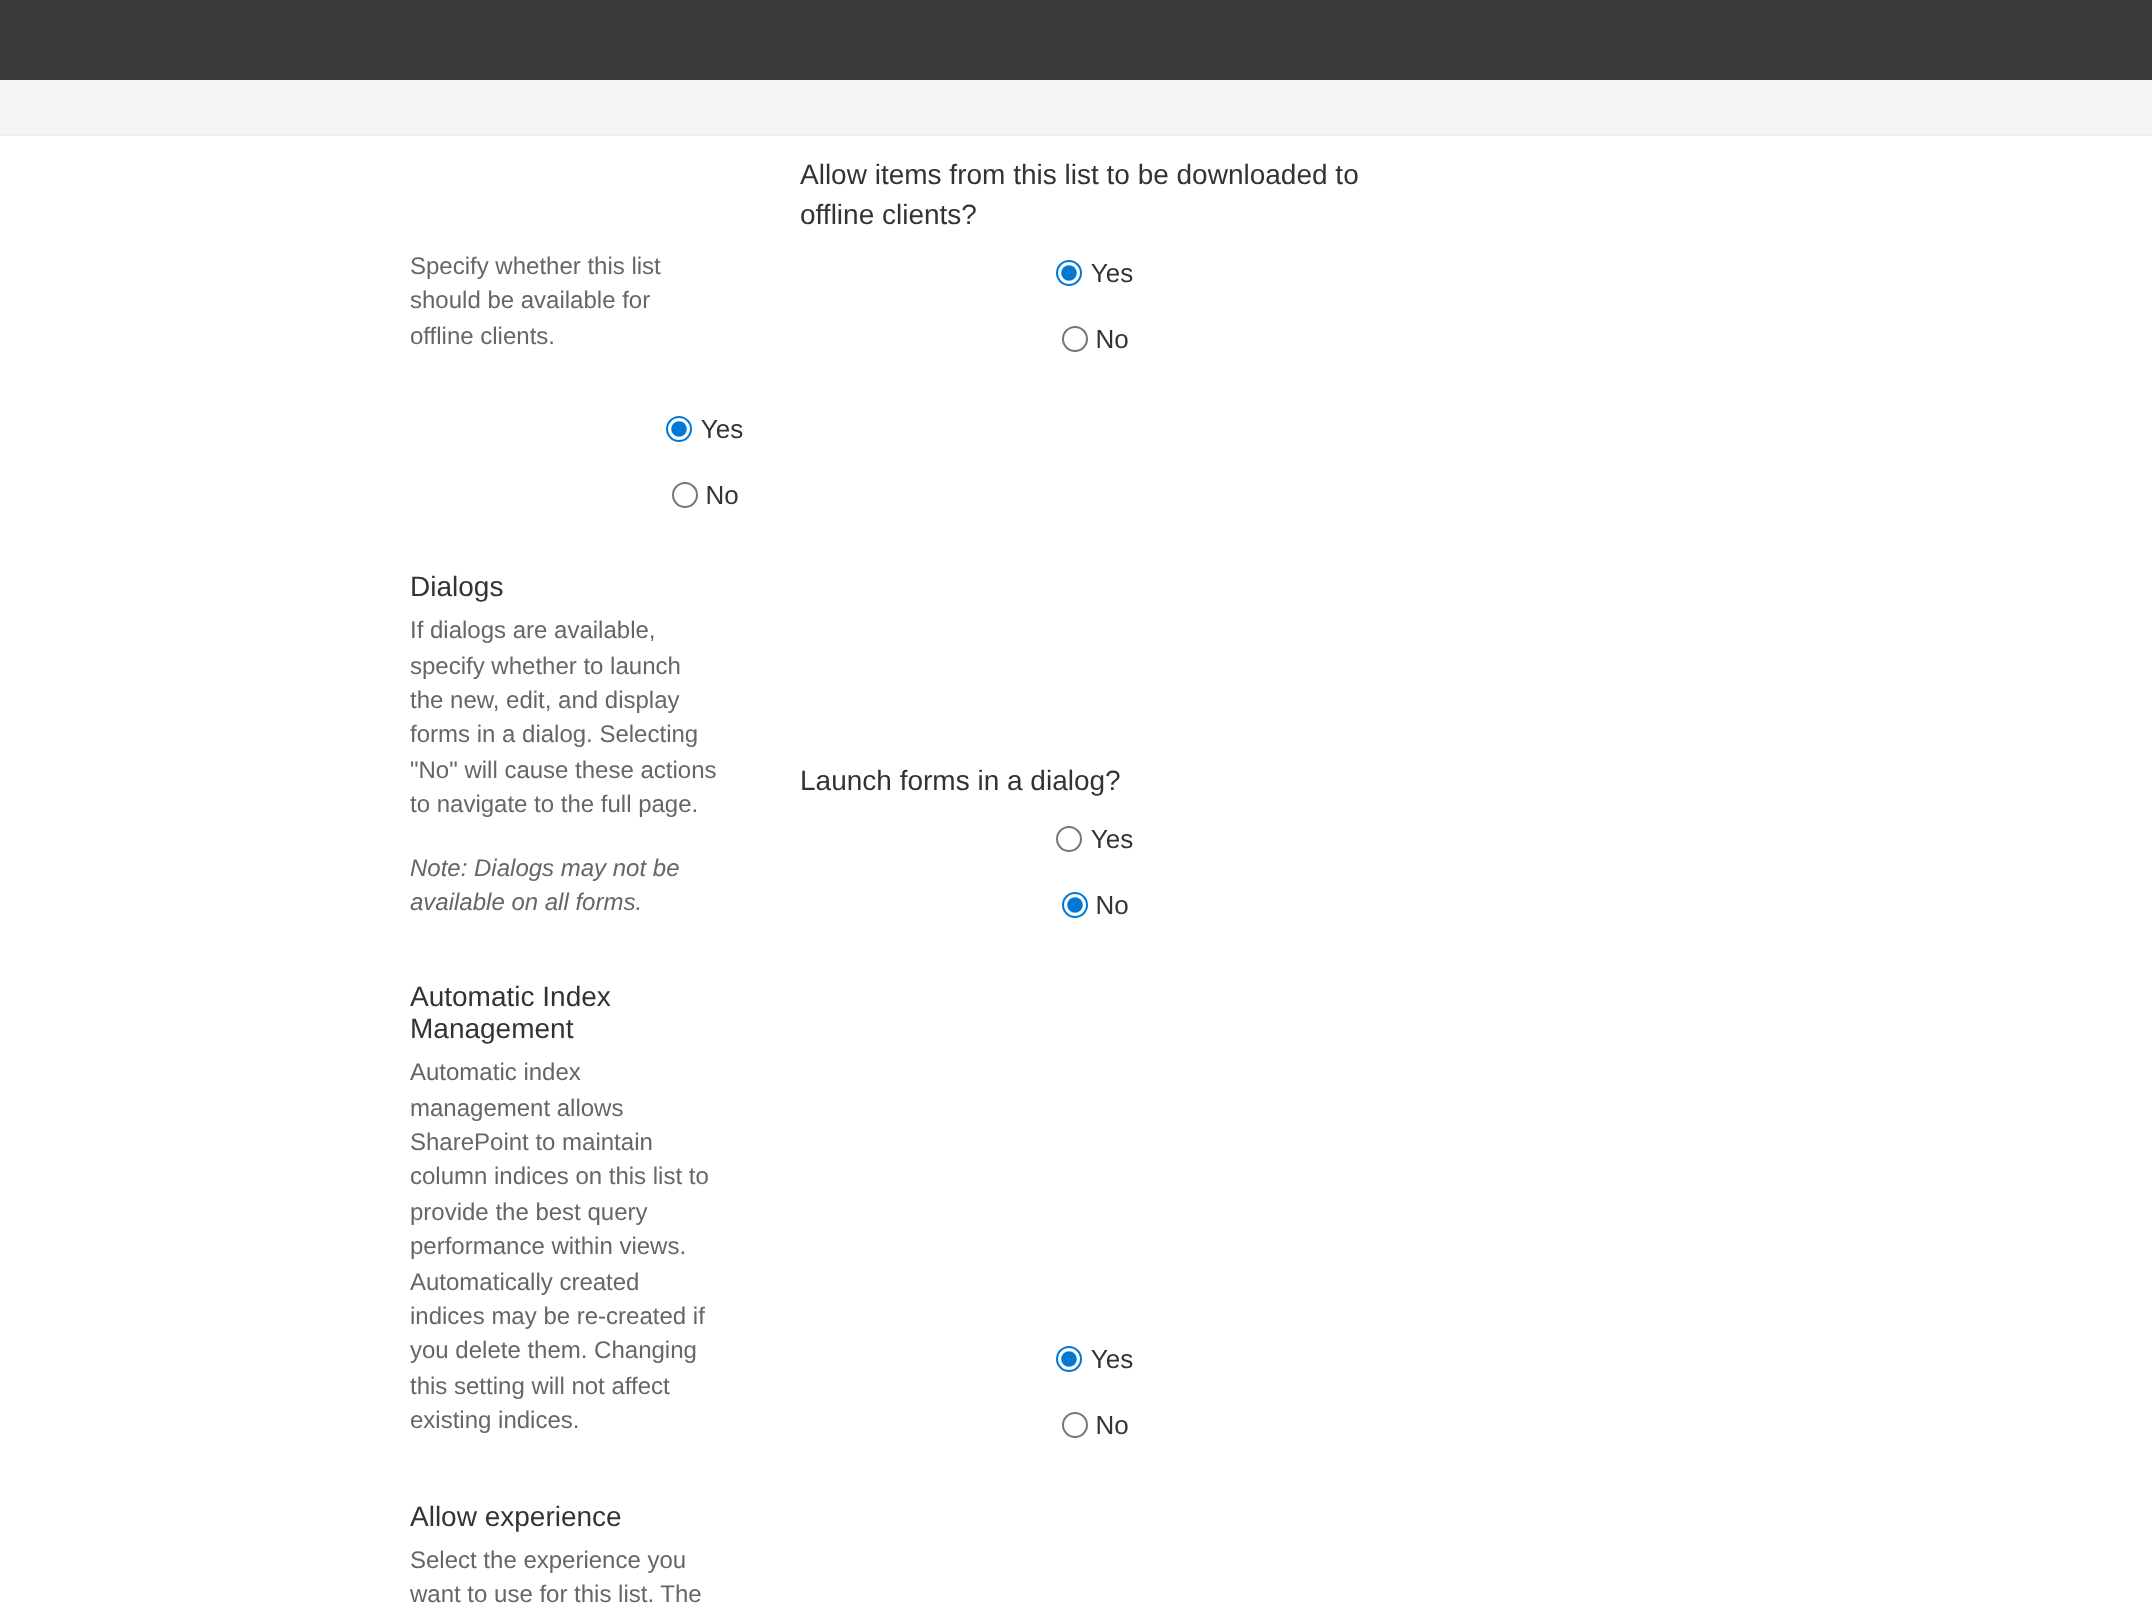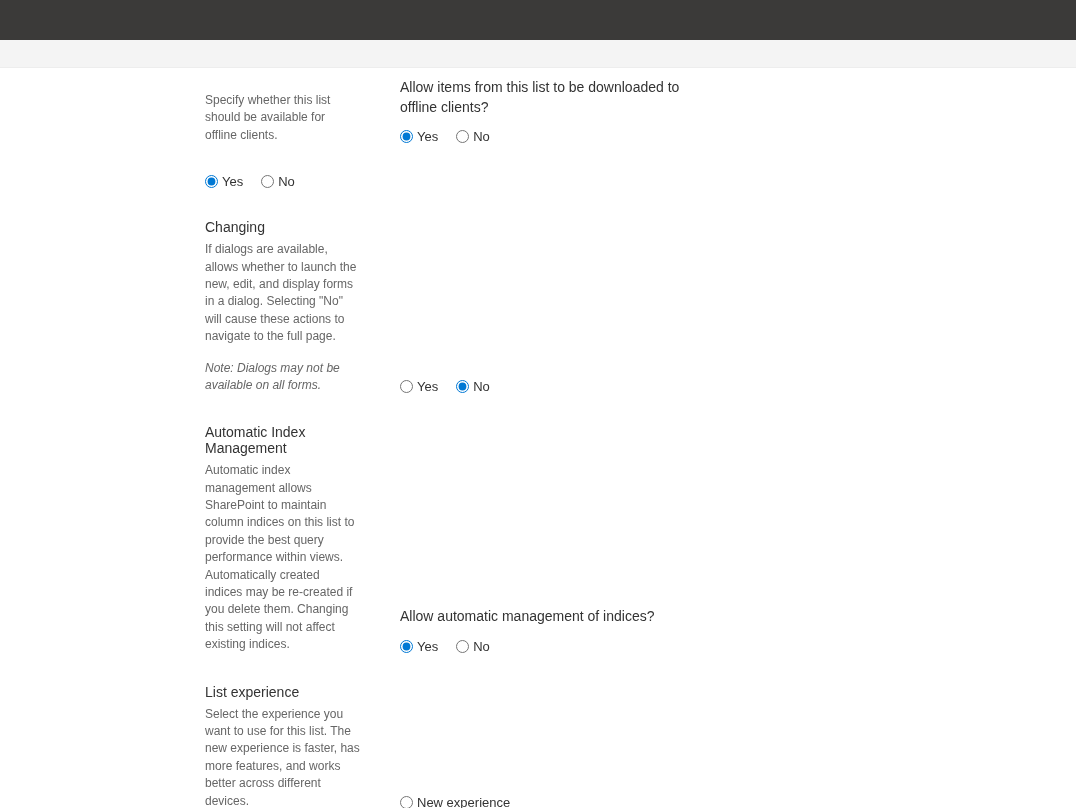--- a/index.html
+++ b/index.html
@@ -63,20 +63,21 @@
     .question {
       font-size: 14px;
       color: #333;
       margin-bottom: 12px;
       line-height: 1.4;
     }
     .radio-row {
       display: flex;
       gap: 18px;
       align-items: center;
+      flex-direction: column;
     }
     .radio-stack {
       display: flex;
       flex-direction: column;
       gap: 3px;
     }
     .radio-item {
       display: flex;
       align-items: center;
       gap: 4px;
@@ -133,61 +134,61 @@
         <label class="radio-item">
           <input type="radio" name="quickedit" style="">
           <span>No</span>
         </label>
       </div>
     </div>
   </div>
 
   <div class="section">
     <div class="left-col">
-      <div class="section-title">Changing</div>
-      <div class="section-desc">If dialogs are available, allows whether to launch the new, edit, and display forms in a dialog. Selecting "No" will cause these actions to navigate to the full page.</div>
+      <div class="section-title">Dialogs</div>
+      <div class="section-desc">If dialogs are available, specify whether to launch the new, edit, and display forms in a dialog. Selecting "No" will cause these actions to navigate to the full page.</div>
       <div class="section-note">Note: Dialogs may not be available on all forms.</div>
     </div>
     <div class="right-col">
+      <div class="question">Launch forms in a dialog?</div>
       <div class="radio-row">
         <label class="radio-item">
           <input type="radio" name="dialogs" style="">
           <span>Yes</span>
         </label>
         <label class="radio-item">
           <input type="radio" name="dialogs" checked="" style="">
           <span>No</span>
         </label>
       </div>
     </div>
   </div>
 
   <div class="section">
     <div class="left-col">
       <div class="section-title">Automatic Index Management</div>
       <div class="section-desc">Automatic index management allows SharePoint to maintain column indices on this list to provide the best query performance within views. Automatically created indices may be re-created if you delete them. Changing this setting will not affect existing indices.</div>
     </div>
     <div class="right-col">
-      <div class="question">Allow automatic management of indices?</div>
       <div class="radio-row">
         <label class="radio-item">
           <input type="radio" name="autoindex" checked="" style="">
           <span>Yes</span>
         </label>
         <label class="radio-item">
           <input type="radio" name="autoindex" style="">
           <span>No</span>
         </label>
       </div>
     </div>
   </div>
 
   <div class="section">
     <div class="left-col">
-      <div class="section-title">List experience</div>
+      <div class="section-title">Allow experience</div>
       <div class="section-desc">Select the experience you want to use for this list. The new experience is faster, has more features, and works better across different devices.</div>
     </div>
     <div class="right-col wide">
       <div class="radio-stack">
         <label class="radio-item">
           <input type="radio" name="experience" style="">
           <span>New experience</span>
         </label>
 
       </div>

